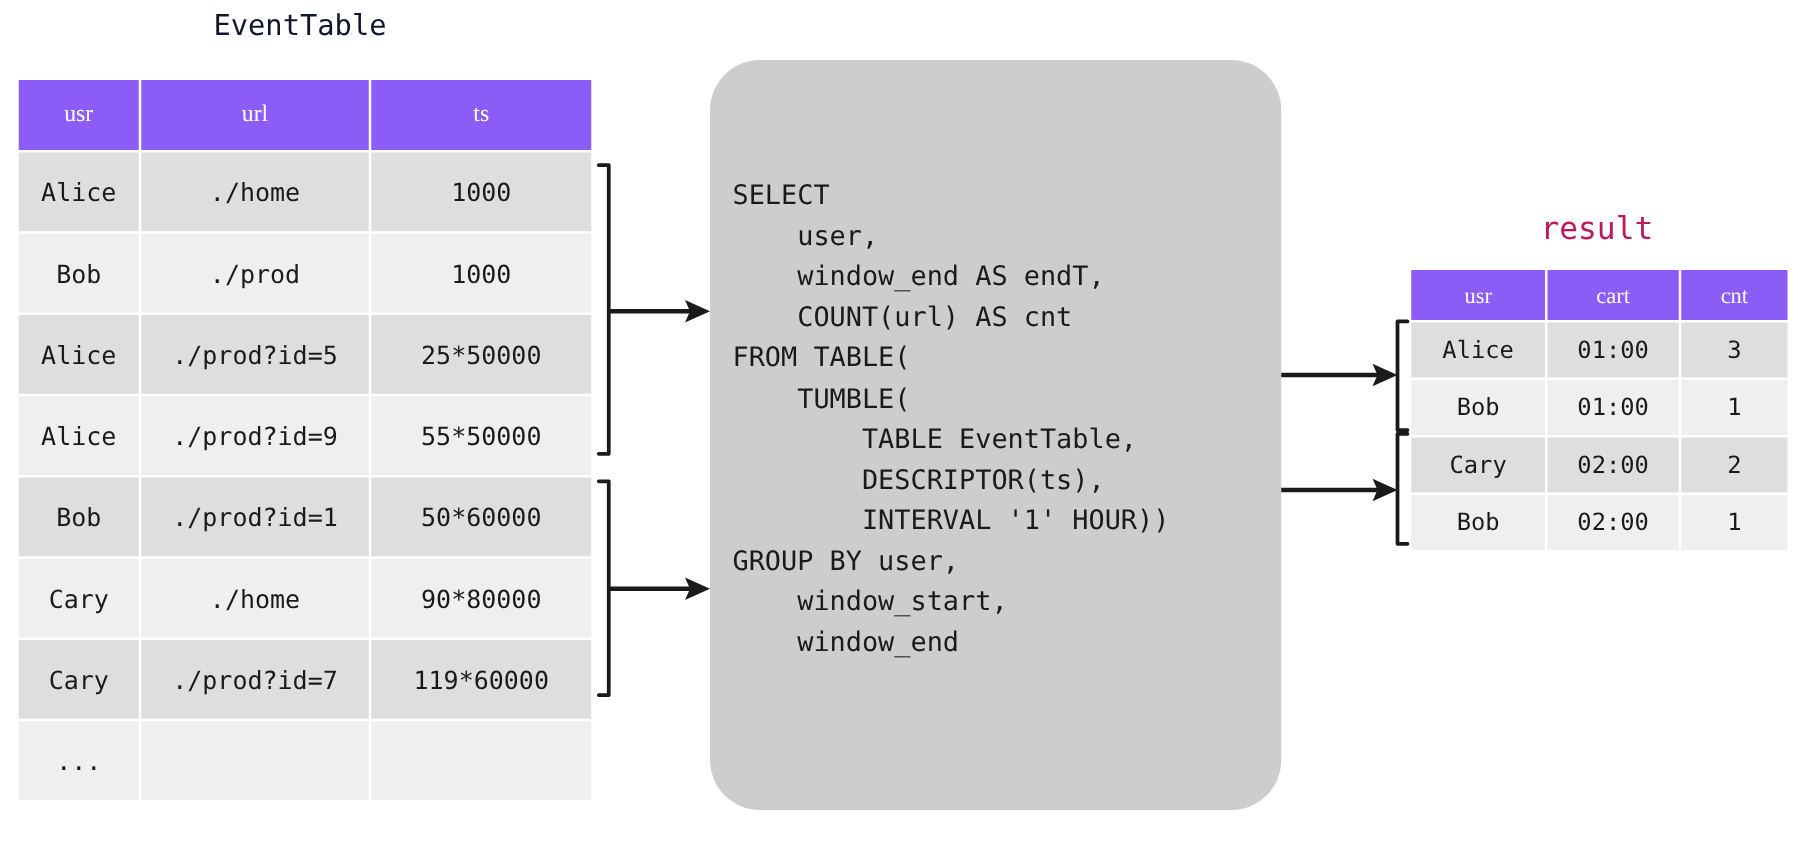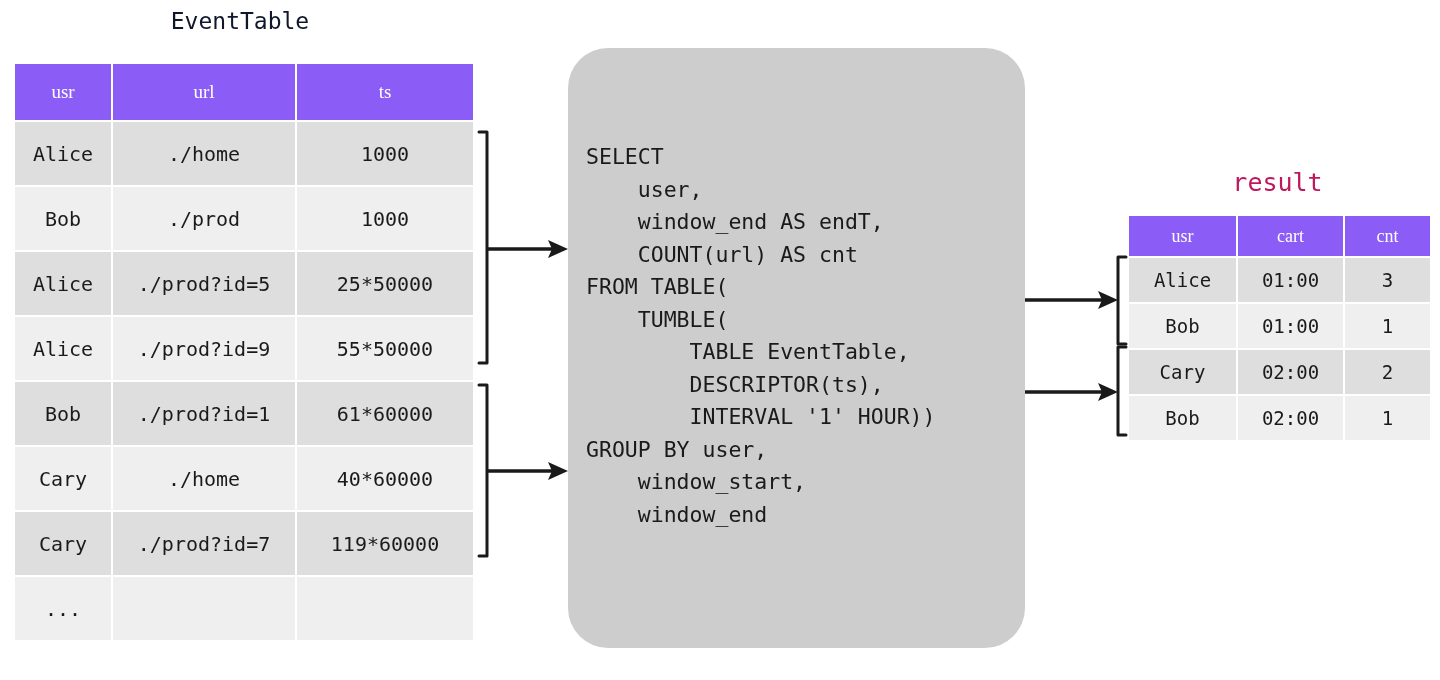--- a/index.html
+++ b/index.html
@@ -152,26 +152,26 @@
       <td>25*50000</td>
     </tr>
     <tr class="even">
       <td>Alice</td>
       <td>./prod?id=9</td>
       <td>55*50000</td>
     </tr>
     <tr class="odd">
       <td>Bob</td>
       <td>./prod?id=1</td>
-      <td>61*60000</td>
+      <td>50*60000</td>
     </tr>
     <tr class="even">
       <td>Cary</td>
       <td>./home</td>
-      <td>40*60000</td>
+      <td>90*80000</td>
     </tr>
     <tr class="odd">
       <td>Cary</td>
       <td>./prod?id=7</td>
       <td>119*60000</td>
     </tr>
     <tr class="even">
       <td>...</td>
       <td></td>
       <td></td>

